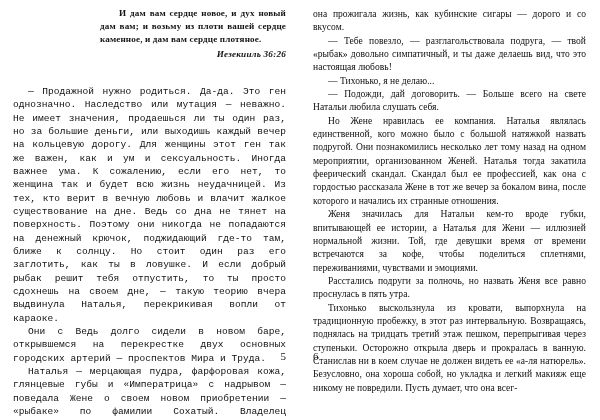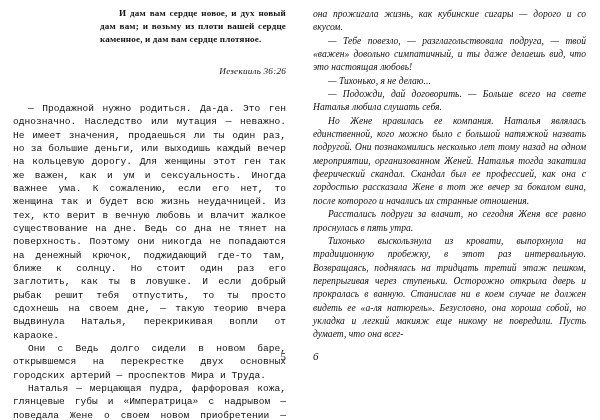--- a/index.html
+++ b/index.html
@@ -26,40 +26,39 @@
     box-sizing: border-box;
     height: 368px;
   }
   .page-left {
     width: 300px;
     padding: 0 14px 0 13px;
   }
   .page-right {
     width: 300px;
     padding: 0 14px 8px 13px;
-    font-style: italic;
   }
   .epigraph {
     margin-left: 87px;
     margin-top: 7px;
     font-size: 9.1px;
     line-height: 13.2px;
     text-align: justify;
     font-weight: bold;
     letter-spacing: 0.15px;
     color: #141414;
   }
   .epigraph-first {
     text-indent: 19px;
   }
   .epigraph-source {
-    margin-top: 18px;
+    margin-top: 1px;
     text-align: right;
     font-style: italic;
-    font-weight: normal;
+    font-weight: bold;
     font-size: 9.2px;
     letter-spacing: 0.2px;
     color: #141414;
   }
   .body-start {
     margin-top: 24px;
     font-family: Liberation Mono, monospace;
   }
   p.para {
     margin: 0;
@@ -108,24 +107,25 @@
       <p class="para">Они с Ведь долго сидели в новом баре, открывшемся на перекрестке двух основных городских артерий — проспектов Мира и Труда.</p>
       <p class="para">Наталья — мерцающая пудра, фарфоровая кожа, глянцевые губы и «Императрица» с надрывом — поведала Жене о своем новом приобретении — «рыбаке» по фамилии Сохатый. Владелец нескольких страховых компаний. Женат, естественно, но Наталью такие мелочи не волновали:</p>
     </div>
 
     <div class="folio folio-left">5</div>
   </div>
 
   <div class="page page-right">
     <div class="col-right">
       <p class="para">она прожигала жизнь, как кубинские сигары — дорого и со вкусом.</p>
-      <p class="para">— Тебе повезло, — разглагольствовала подруга, — твой «важен» довольно симпатичный, и ты даже делаешь вид, что это настоящая любовь!</p>
+      <p class="para">— Тебе повезло, — разглагольствовала подруга, — твой «рыбак» довольно симпатичный, и ты даже делаешь вид, что это настоящая любовь!</p>
       <p class="para">— Тихонько, я не делаю...</p>
-      <p class="para">— Подожди, дай договорить. — Больше всего на свете Наталья любила слушать себя.</p>
+      <p class="para">— Подожди, дай договорить. — Больше всего на свете Натальи любила слушать себя.</p>
       <p class="para">Но Жене нравилась ее компания. Наталья являлась единственной, кого можно было с большой натяжкой назвать подругой. Они познакомились несколько лет тому назад на одном мероприятии, организованном Женей. Наталья тогда закатила феерический скандал. Скандал был ее профессией, как она с гордостью рассказала Жене в тот же вечер за бокалом вина, после которого и начались их странные отношения.</p>
-      <p class="para">Расстались подруги за влачит, но сегодня Женя все равно проснулась в пять утра.</p>
+      <p class="para">Женя значилась для Натальи кем-то вроде губки, впитывающей ее истории, а Наталья для Жени — иллюзией нормальной жизни. Той, где девушки время от времени встречаются за кофе, чтобы поделиться сплетнями, переживаниями, чувствами и эмоциями.</p>
+      <p class="para">Расстались подруги за полночь, но назвать Женя все равно проснулась в пять утра.</p>
       <p class="para">Тихонько выскользнула из кровати, выпорхнула на традиционную пробежку, в этот раз интервальную. Возвращаясь, поднялась на тридцать третий этаж пешком, перепрыгивая через ступеньки. Осторожно открыла дверь и прокралась в ванную. Станислав ни в коем случае не должен видеть ее «а-ля натюрель». Безусловно, она хороша собой, но укладка и легкий макияж еще никому не повредили. Пусть думает, что она всег-</p>
     </div>
 
     <div class="folio folio-right">6</div>
   </div>
 
 </div>
 
 </body></html>

